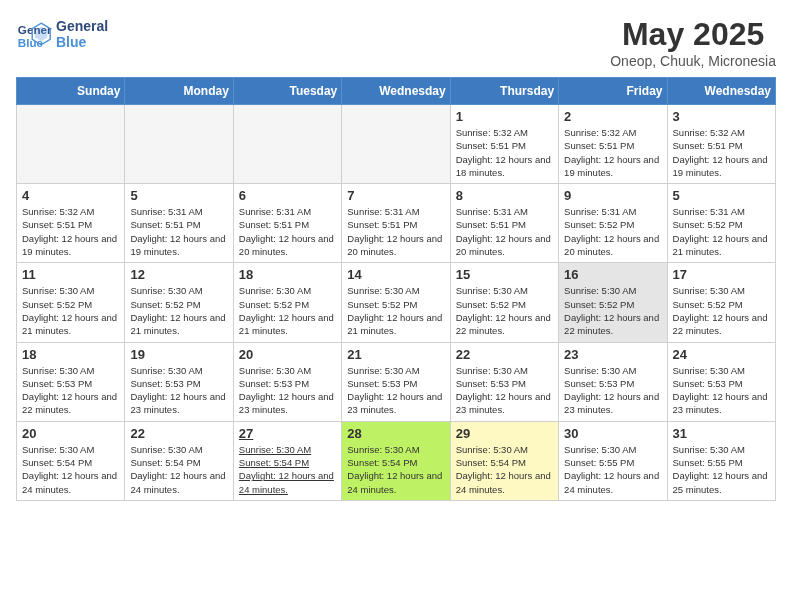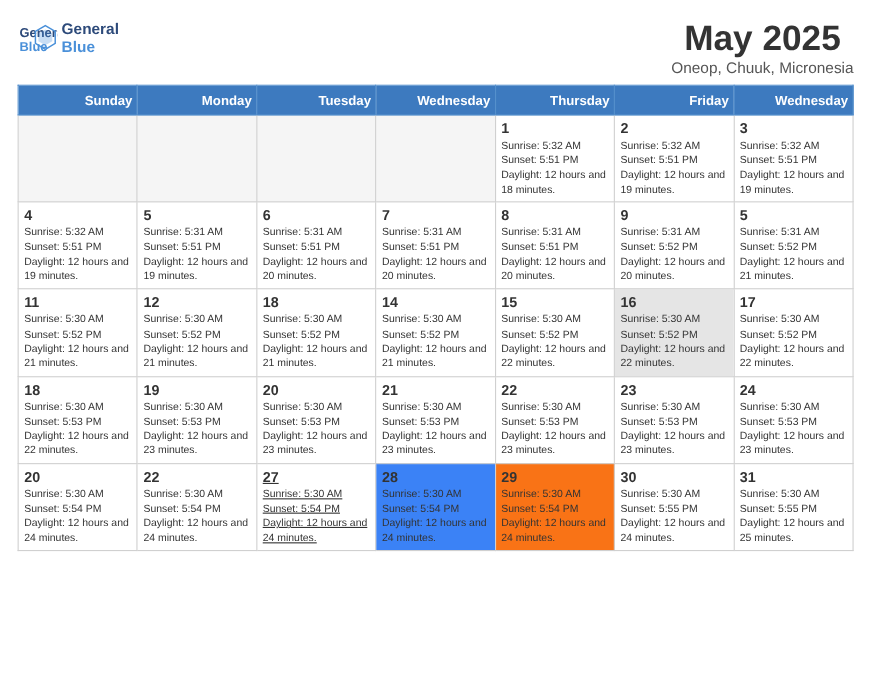--- a/index.html
+++ b/index.html
@@ -226,25 +226,25 @@
           <div class="cell-info">Sunrise: 5:30 AM<br>Sunset: 5:54 PM<br>Daylight: 12 hours and 24 minutes.</div>
         </td>
         <td style="background: rgb(255, 255, 255);">
           <span class="day-num">22</span>
           <div class="cell-info">Sunrise: 5:30 AM<br>Sunset: 5:54 PM<br>Daylight: 12 hours and 24 minutes.</div>
         </td>
         <td style="background: rgb(255, 255, 255); text-decoration: underline;">
           <span class="day-num">27</span>
           <div class="cell-info">Sunrise: 5:30 AM<br>Sunset: 5:54 PM<br>Daylight: 12 hours and 24 minutes.</div>
         </td>
-        <td style="background: #3b82f6;">
+        <td style="background: #bef264;">
           <span class="day-num">28</span>
           <div class="cell-info">Sunrise: 5:30 AM<br>Sunset: 5:54 PM<br>Daylight: 12 hours and 24 minutes.</div>
         </td>
-        <td style="background: #f97316;">
+        <td style="background: #fef9c3;">
           <span class="day-num">29</span>
           <div class="cell-info">Sunrise: 5:30 AM<br>Sunset: 5:54 PM<br>Daylight: 12 hours and 24 minutes.</div>
         </td>
         <td style="background: rgb(255, 255, 255);">
           <span class="day-num">30</span>
           <div class="cell-info">Sunrise: 5:30 AM<br>Sunset: 5:55 PM<br>Daylight: 12 hours and 24 minutes.</div>
         </td>
         <td style="background: rgb(255, 255, 255);">
           <span class="day-num">31</span>
           <div class="cell-info">Sunrise: 5:30 AM<br>Sunset: 5:55 PM<br>Daylight: 12 hours and 25 minutes.</div>

